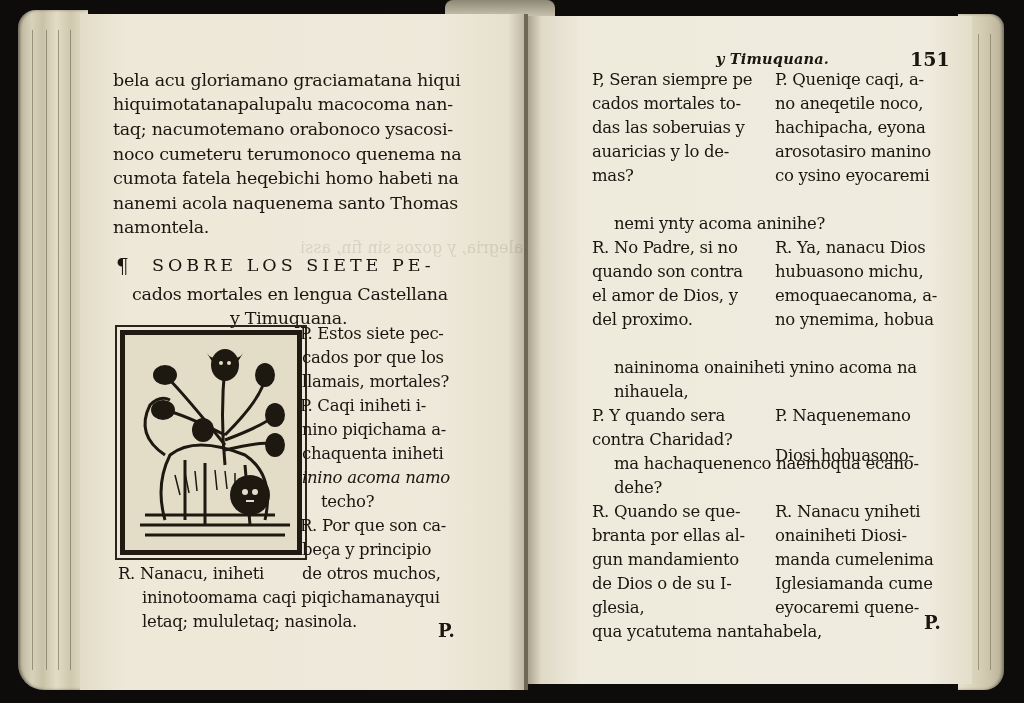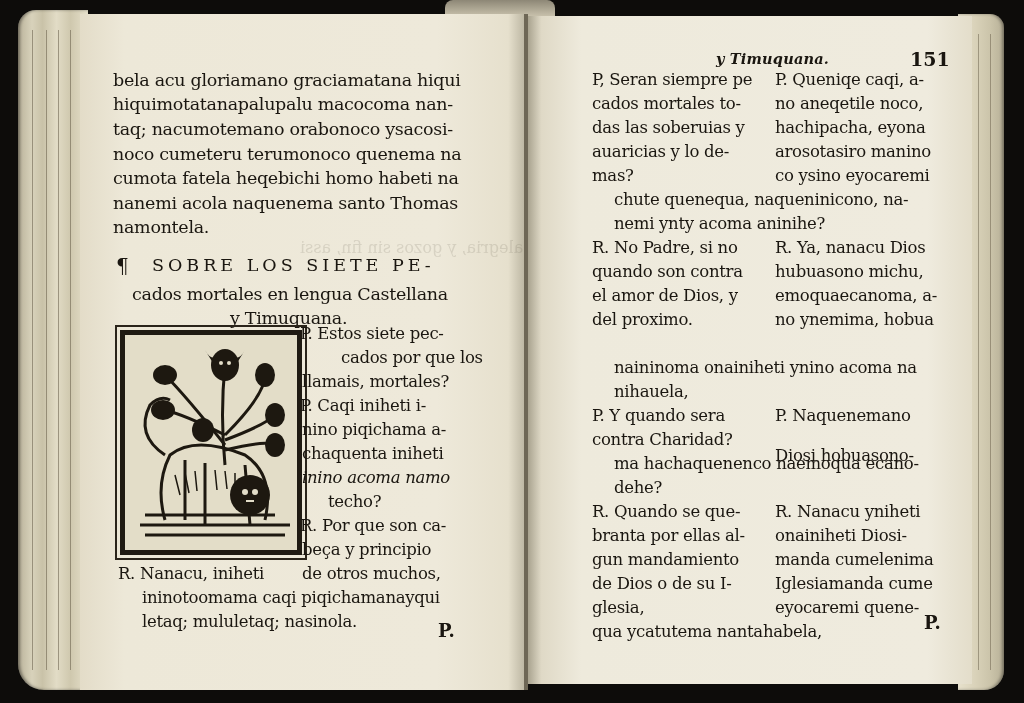--- a/index.html
+++ b/index.html
@@ -108,27 +108,27 @@
         <rect x="121" y="165" width="8" height="2"></rect>
       </g>
       <g stroke="#1d1810" stroke-width="1.5">
         <path d="M50 140 L55 160 M60 138 L64 158 M70 136 L72 156 M90 135 L92 155 M100 136 L102 154 M110 138 L110 156"></path>
       </g>
     </svg>
   </div>
 
   <div>
     <div class="txt small" style="left:300px;top:322px;">P. Estos siete pec-</div>
-    <div class="txt small" style="left:302px;top:346px;margin-left:39px;">cados por que los</div>
+    <div class="txt small" style="left:302px;top:346px;">cados por que los</div>
     <div class="txt small" style="left:302px;top:370px;">llamais, mortales?</div>
     <div class="txt small" style="left:300px;top:394px;">P.   Caqi iniheti i-</div>
     <div class="txt small" style="left:302px;top:418px;">nino piqichama a-</div>
     <div class="txt small" style="left:302px;top:442px;">chaquenta iniheti</div>
     <div class="txt small" style="left:302px;top:466px;font-style:italic;">inino acoma namo</div>
-    <div class="txt small" style="left:316px;top:490px;padding-left:12px;">techo?</div>
+    <div class="txt small" style="left:309px;top:490px;padding-left:12px;">techo?</div>
     <div class="txt small" style="left:300px;top:514px;">R. Por que son ca-</div>
     <div class="txt small" style="left:302px;top:538px;">beça y principio</div>
     <div class="txt small" style="left:302px;top:562px;">de otros muchos,</div>
   </div>
 
   <div>
     <div class="txt small" style="left:118px;top:562px;">R.  Nanacu, iniheti</div>
     <div class="txt small" style="left:142px;top:586px;">ininotoomama caqi piqichamanayqui</div>
     <div class="txt small" style="left:142px;top:610px;">letaq; mululetaq; nasinola.</div>
   </div>
@@ -146,21 +146,20 @@
     <div class="txt small" style="left:775px;top:68px;">P. Queniqe caqi, a-</div>
     <div class="txt small" style="left:592px;top:92px;">cados mortales to-</div>
     <div class="txt small" style="left:775px;top:92px;">no aneqetile noco,</div>
     <div class="txt small" style="left:592px;top:116px;">das las soberuias y</div>
     <div class="txt small" style="left:775px;top:116px;">hachipacha, eyona</div>
     <div class="txt small" style="left:592px;top:140px;">auaricias y lo de-</div>
     <div class="txt small" style="left:775px;top:140px;">arosotasiro manino</div>
     <div class="txt small" style="left:592px;top:164px;">mas?</div>
     <div class="txt small" style="left:775px;top:164px;">co ysino eyocaremi</div>
   </div>
-  <div class="txt small" style="left:614px;top:188px;">chute quenequa, naqueninicono, na-</div>
   <div class="txt small" style="left:614px;top:212px;">nemi ynty acoma aninihe?</div>
 
   <div>
     <div class="txt small" style="left:592px;top:236px;">R. No Padre, si no</div>
     <div class="txt small" style="left:775px;top:236px;">R. Ya, nanacu Dios</div>
     <div class="txt small" style="left:592px;top:260px;">quando son contra</div>
     <div class="txt small" style="left:775px;top:260px;">hubuasono michu,</div>
     <div class="txt small" style="left:592px;top:284px;">el amor de Dios, y</div>
     <div class="txt small" style="left:775px;top:284px;">emoquaecanoma, a-</div>
     <div class="txt small" style="left:592px;top:308px;">del proximo.</div>

